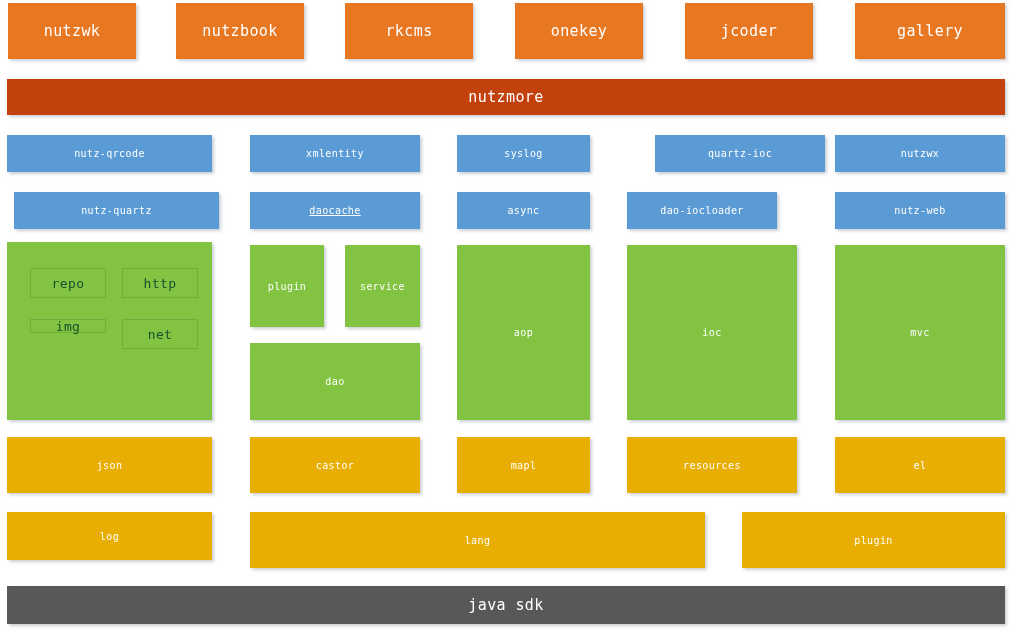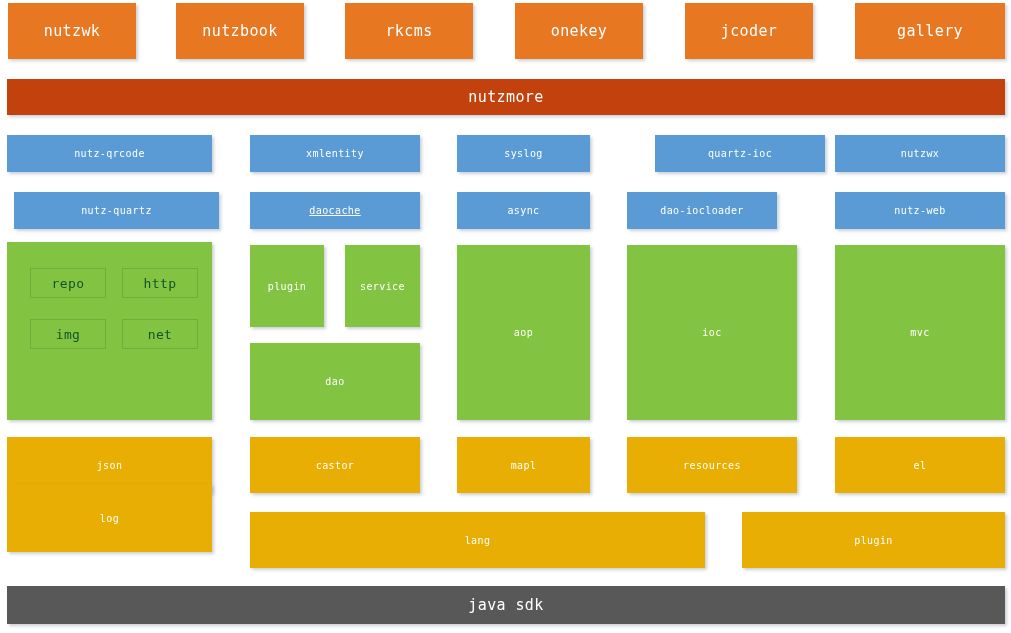--- a/index.html
+++ b/index.html
@@ -90,38 +90,38 @@
       <div class="box mod fs14" style="left: 14px; top: 192px; width: 205px; height: 37px;">nutz-quartz</div>
       <div class="box mod fs14" style="left: 250px; top: 192px; width: 170px; height: 37px; text-decoration: underline;">daocache</div>
       <div class="box mod fs14" style="left: 457px; top: 192px; width: 133px; height: 37px;">async</div>
       <div class="box mod fs14" style="left: 627px; top: 192px; width: 150px; height: 37px;">dao-iocloader</div>
       <div class="box mod fs14" style="left: 835px; top: 192px; width: 170px; height: 37px;">nutz-web</div>
     </div>
   <div id="layer-core">
       <div class="group" style="left: 7px; top: 242px; width: 205px; height: 178px;">
         <div class="inner" style="left: 23px; top: 26px; width: 76px; height: 30px;">repo</div>
         <div class="inner" style="left: 115px; top: 26px; width: 76px; height: 30px;">http</div>
-        <div class="inner" style="left: 23px; top: 77px; width: 76px; height: 30px;">img</div>
+        <div class="inner" style="left: 23px; top: 77px; width: 76px; height: 14px;">img</div>
         <div class="inner" style="left: 115px; top: 77px; width: 76px; height: 30px;">net</div>
       </div>
       <div class="box core fs14" style="left: 250px; top: 245px; width: 74px; height: 82px;">plugin</div>
       <div class="box core fs14" style="left: 345px; top: 245px; width: 75px; height: 82px;">service</div>
       <div class="box core fs14" style="left: 250px; top: 343px; width: 170px; height: 77px;">dao</div>
       <div class="box core fs14" style="left: 457px; top: 245px; width: 133px; height: 175px;">aop</div>
       <div class="box core fs14" style="left: 627px; top: 245px; width: 170px; height: 175px;">ioc</div>
       <div class="box core fs14" style="left: 835px; top: 245px; width: 170px; height: 175px;">mvc</div>
     </div>
   <div id="layer-base-row1">
       <div class="box base fs14" style="left: 7px; top: 437px; width: 205px; height: 56px;">json</div>
       <div class="box base fs14" style="left: 250px; top: 437px; width: 170px; height: 56px;">castor</div>
       <div class="box base fs14" style="left: 457px; top: 437px; width: 133px; height: 56px;">mapl</div>
       <div class="box base fs14" style="left: 627px; top: 437px; width: 170px; height: 56px;">resources</div>
       <div class="box base fs14" style="left: 835px; top: 437px; width: 170px; height: 56px;">el</div>
     </div>
   <div id="layer-base-row2">
-      <div class="box base fs14" style="left: 7px; top: 484px; width: 205px; height: 68px;">log</div>
+      <div class="box base fs14" style="left: 7px; top: 512px; width: 205px; height: 48px;">log</div>
       <div class="box base fs14" style="left: 250px; top: 512px; width: 455px; height: 56px;">lang</div>
       <div class="box base fs14" style="left: 742px; top: 512px; width: 263px; height: 56px;">plugin</div>
     </div>
   <div id="layer-sdk">
       <div class="box sdk fs15" style="left: 7px; top: 586px; width: 998px; height: 38px;">java sdk</div>
     </div>
 </div>
 
 </body></html>

